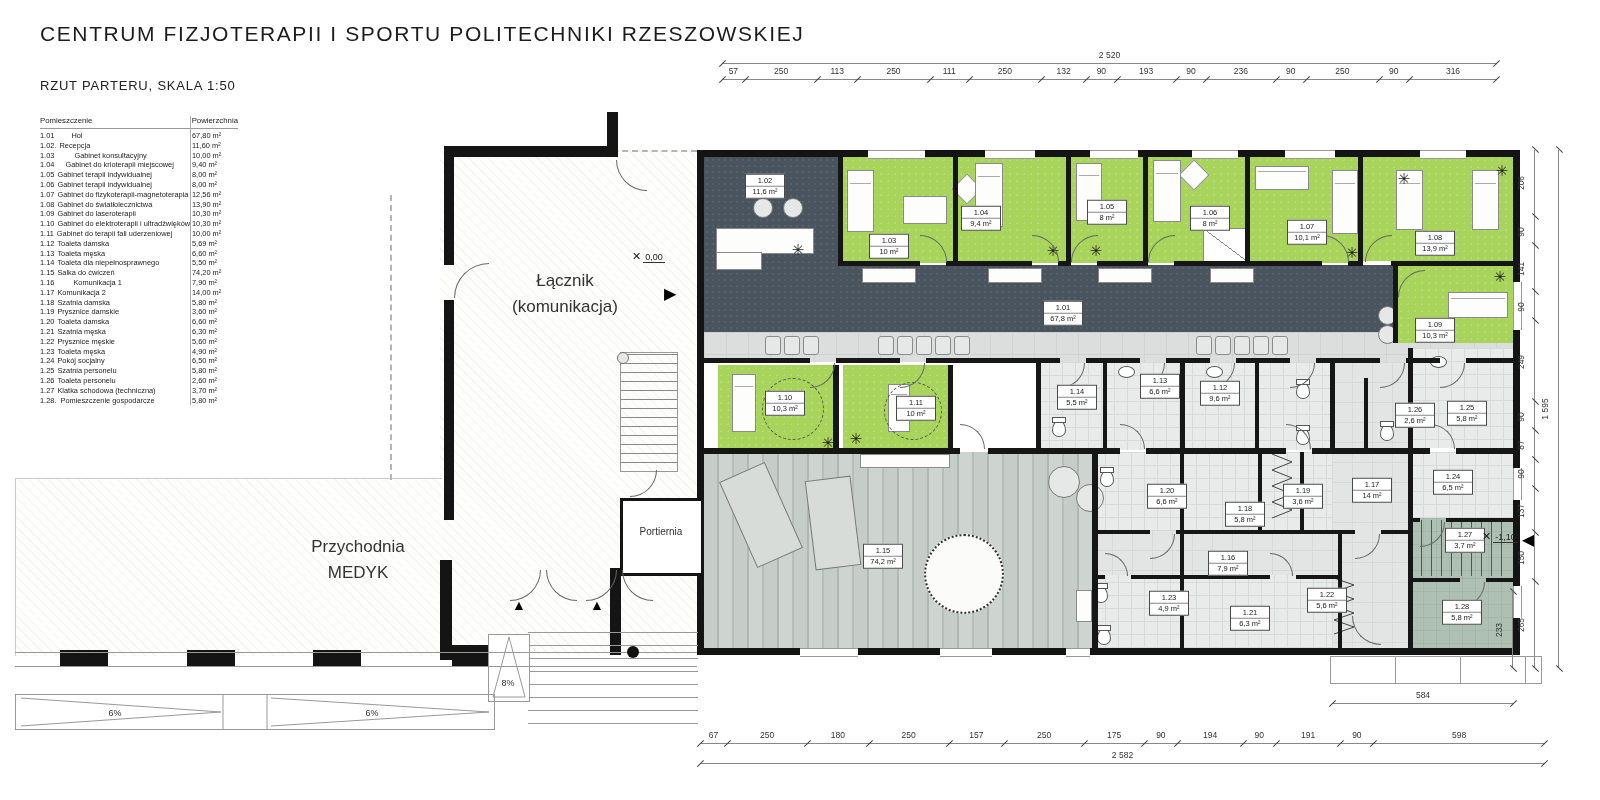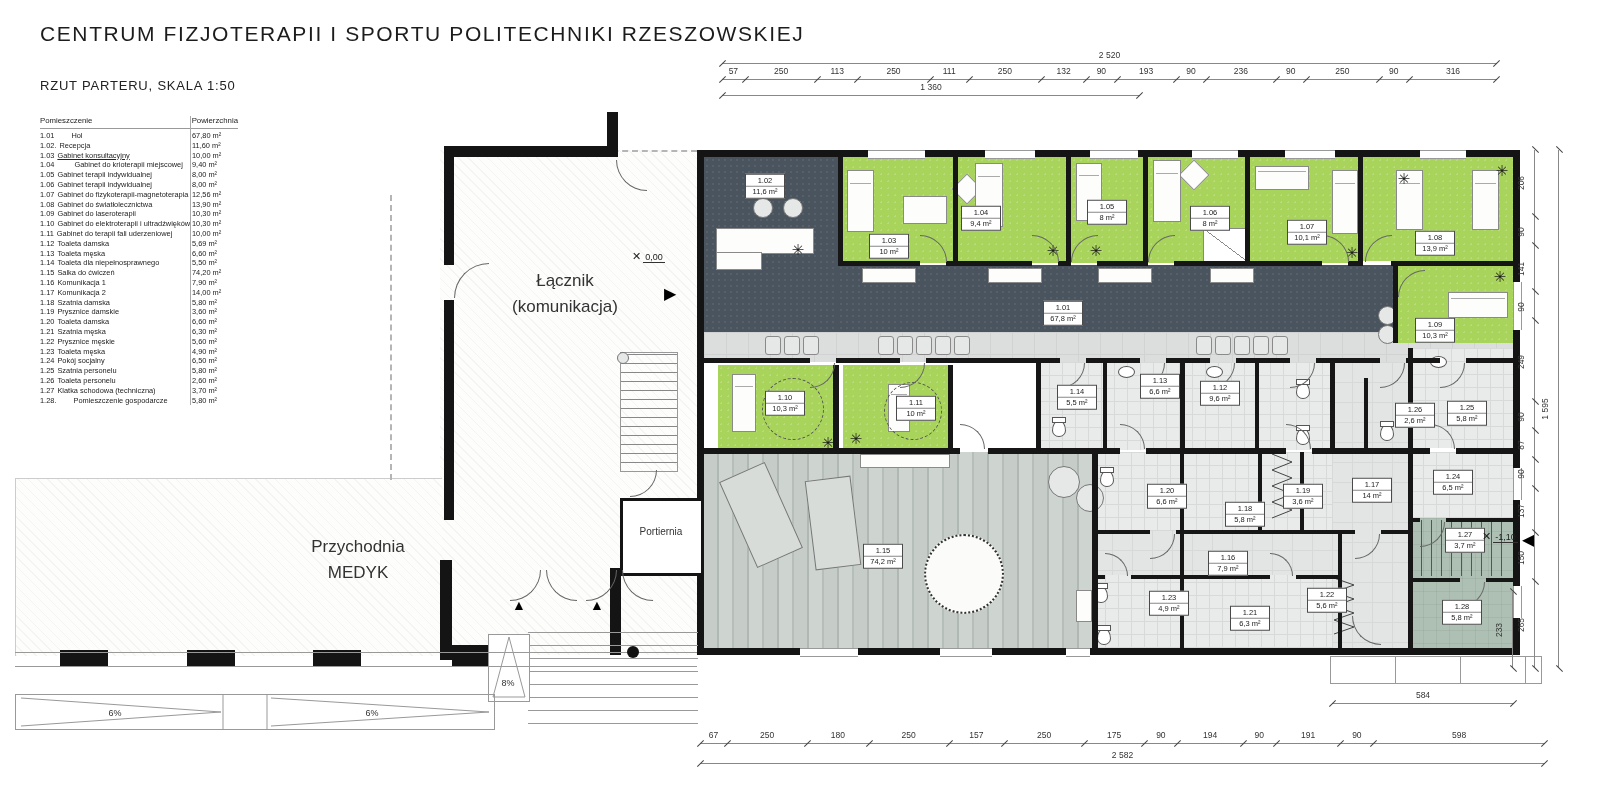--- a/index.html
+++ b/index.html
@@ -92,25 +92,25 @@
     <div id="legend-rows">
         <div class="leg-row" style="">
           <span class="c1"><span>1.01</span><span style="margin-left: 17px;">Hol</span></span>
           <span class="c2">67,80 m²</span>
         </div>
         <div class="leg-row" style="">
           <span class="c1"><span>1.02.</span><span style="margin-left: 3px;">Recepcja</span></span>
           <span class="c2">11,60 m²</span>
         </div>
         <div class="leg-row" style="">
-          <span class="c1"><span>1.03</span><span style="margin-left: 3px; text-decoration: underline;">Gabinet konsultacyjny</span></span>
+          <span class="c1"><span>1.03</span><span style="margin-left: 20px;">Gabinet konsultacyjny</span></span>
           <span class="c2">10,00 m²</span>
         </div>
         <div class="leg-row" style="">
-          <span class="c1"><span>1.04</span><span style="margin-left: 20px;">Gabinet do krioterapii miejscowej</span></span>
+          <span class="c1"><span>1.04</span><span style="margin-left: 11px;">Gabinet do krioterapii miejscowej</span></span>
           <span class="c2">9,40 m²</span>
         </div>
         <div class="leg-row" style="">
           <span class="c1"><span>1.05</span><span style="margin-left: 3px;">Gabinet terapii indywidualnej</span></span>
           <span class="c2">8,00 m²</span>
         </div>
         <div class="leg-row" style="">
           <span class="c1"><span>1.06</span><span style="margin-left: 3px;">Gabinet terapii indywidualnej</span></span>
           <span class="c2">8,00 m²</span>
         </div>
@@ -144,21 +144,21 @@
         </div>
         <div class="leg-row" style="">
           <span class="c1"><span>1.14</span><span style="margin-left: 3px;">Toaleta dla niepełnosprawnego</span></span>
           <span class="c2">5,50 m²</span>
         </div>
         <div class="leg-row" style="">
           <span class="c1"><span>1.15</span><span style="margin-left: 3px;">Salka do ćwiczeń</span></span>
           <span class="c2">74,20 m²</span>
         </div>
         <div class="leg-row" style="">
-          <span class="c1"><span>1.16</span><span style="margin-left: 3px;">Komunikacja 1</span></span>
+          <span class="c1"><span>1.16</span><span style="margin-left: 19px;">Komunikacja 1</span></span>
           <span class="c2">7,90 m²</span>
         </div>
         <div class="leg-row" style="">
           <span class="c1"><span>1.17</span><span style="margin-left: 3px;">Komunikacja 2</span></span>
           <span class="c2">14,00 m²</span>
         </div>
         <div class="leg-row" style="">
           <span class="c1"><span>1.18</span><span style="margin-left: 3px;">Szatnia damska</span></span>
           <span class="c2">5,80 m²</span>
         </div>
@@ -192,21 +192,21 @@
         </div>
         <div class="leg-row" style="">
           <span class="c1"><span>1.26</span><span style="margin-left: 3px;">Toaleta personelu</span></span>
           <span class="c2">2,60 m²</span>
         </div>
         <div class="leg-row" style="">
           <span class="c1"><span>1.27</span><span style="margin-left: 3px;">Klatka schodowa (techniczna)</span></span>
           <span class="c2">3,70 m²</span>
         </div>
         <div class="leg-row" style="">
-          <span class="c1"><span>1.28.</span><span style="margin-left: 17px; text-align: center;">Pomieszczenie gospodarcze</span></span>
+          <span class="c1"><span>1.28.</span><span style="margin-left: 4px; text-align: center;">Pomieszczenie gospodarcze</span></span>
           <span class="c2">5,80 m²</span>
         </div>
       </div>
   </div>
 
   <div class="a hatch" style="left:440px;top:150px;width:257px;height:505px;"></div>
   <div class="a hatch" style="left:15px;top:478px;width:426px;height:177px;border-left:1px solid #ccc;border-top:1px solid #ccc;"></div>
   <div class="a dashH" style="left:455px;top:150px;width:242px;"></div>
   <div class="a dashV" style="left:390px;top:195px;height:285px;"></div>
   <div class="a blk" style="left:452px;top:146px;width:165px;height:11px;"></div>
@@ -600,23 +600,20 @@
       <div class="seg" style="flex-grow: 132;">132</div>
       <div class="seg" style="flex-grow: 90;">90</div>
       <div class="seg" style="flex-grow: 193;">193</div>
       <div class="seg" style="flex-grow: 90;">90</div>
       <div class="seg" style="flex-grow: 236;">236</div>
       <div class="seg" style="flex-grow: 90;">90</div>
       <div class="seg" style="flex-grow: 250;">250</div>
       <div class="seg" style="flex-grow: 90;">90</div>
       <div class="seg" style="flex-grow: 316;">316</div>
     </div>
-  <div class="a dimh" style="left:722px;top:82px;width:418px;">
-      <div class="seg" style="flex-grow: 1;">1 360</div>
-    </div>
   <div class="a dimh" style="left:700px;top:730px;width:845px;">
       <div class="seg" style="flex-grow: 67;">67</div>
       <div class="seg" style="flex-grow: 250;">250</div>
       <div class="seg" style="flex-grow: 180;">180</div>
       <div class="seg" style="flex-grow: 250;">250</div>
       <div class="seg" style="flex-grow: 157;">157</div>
       <div class="seg" style="flex-grow: 250;">250</div>
       <div class="seg" style="flex-grow: 175;">175</div>
       <div class="seg" style="flex-grow: 90;">90</div>
       <div class="seg" style="flex-grow: 194;">194</div>

